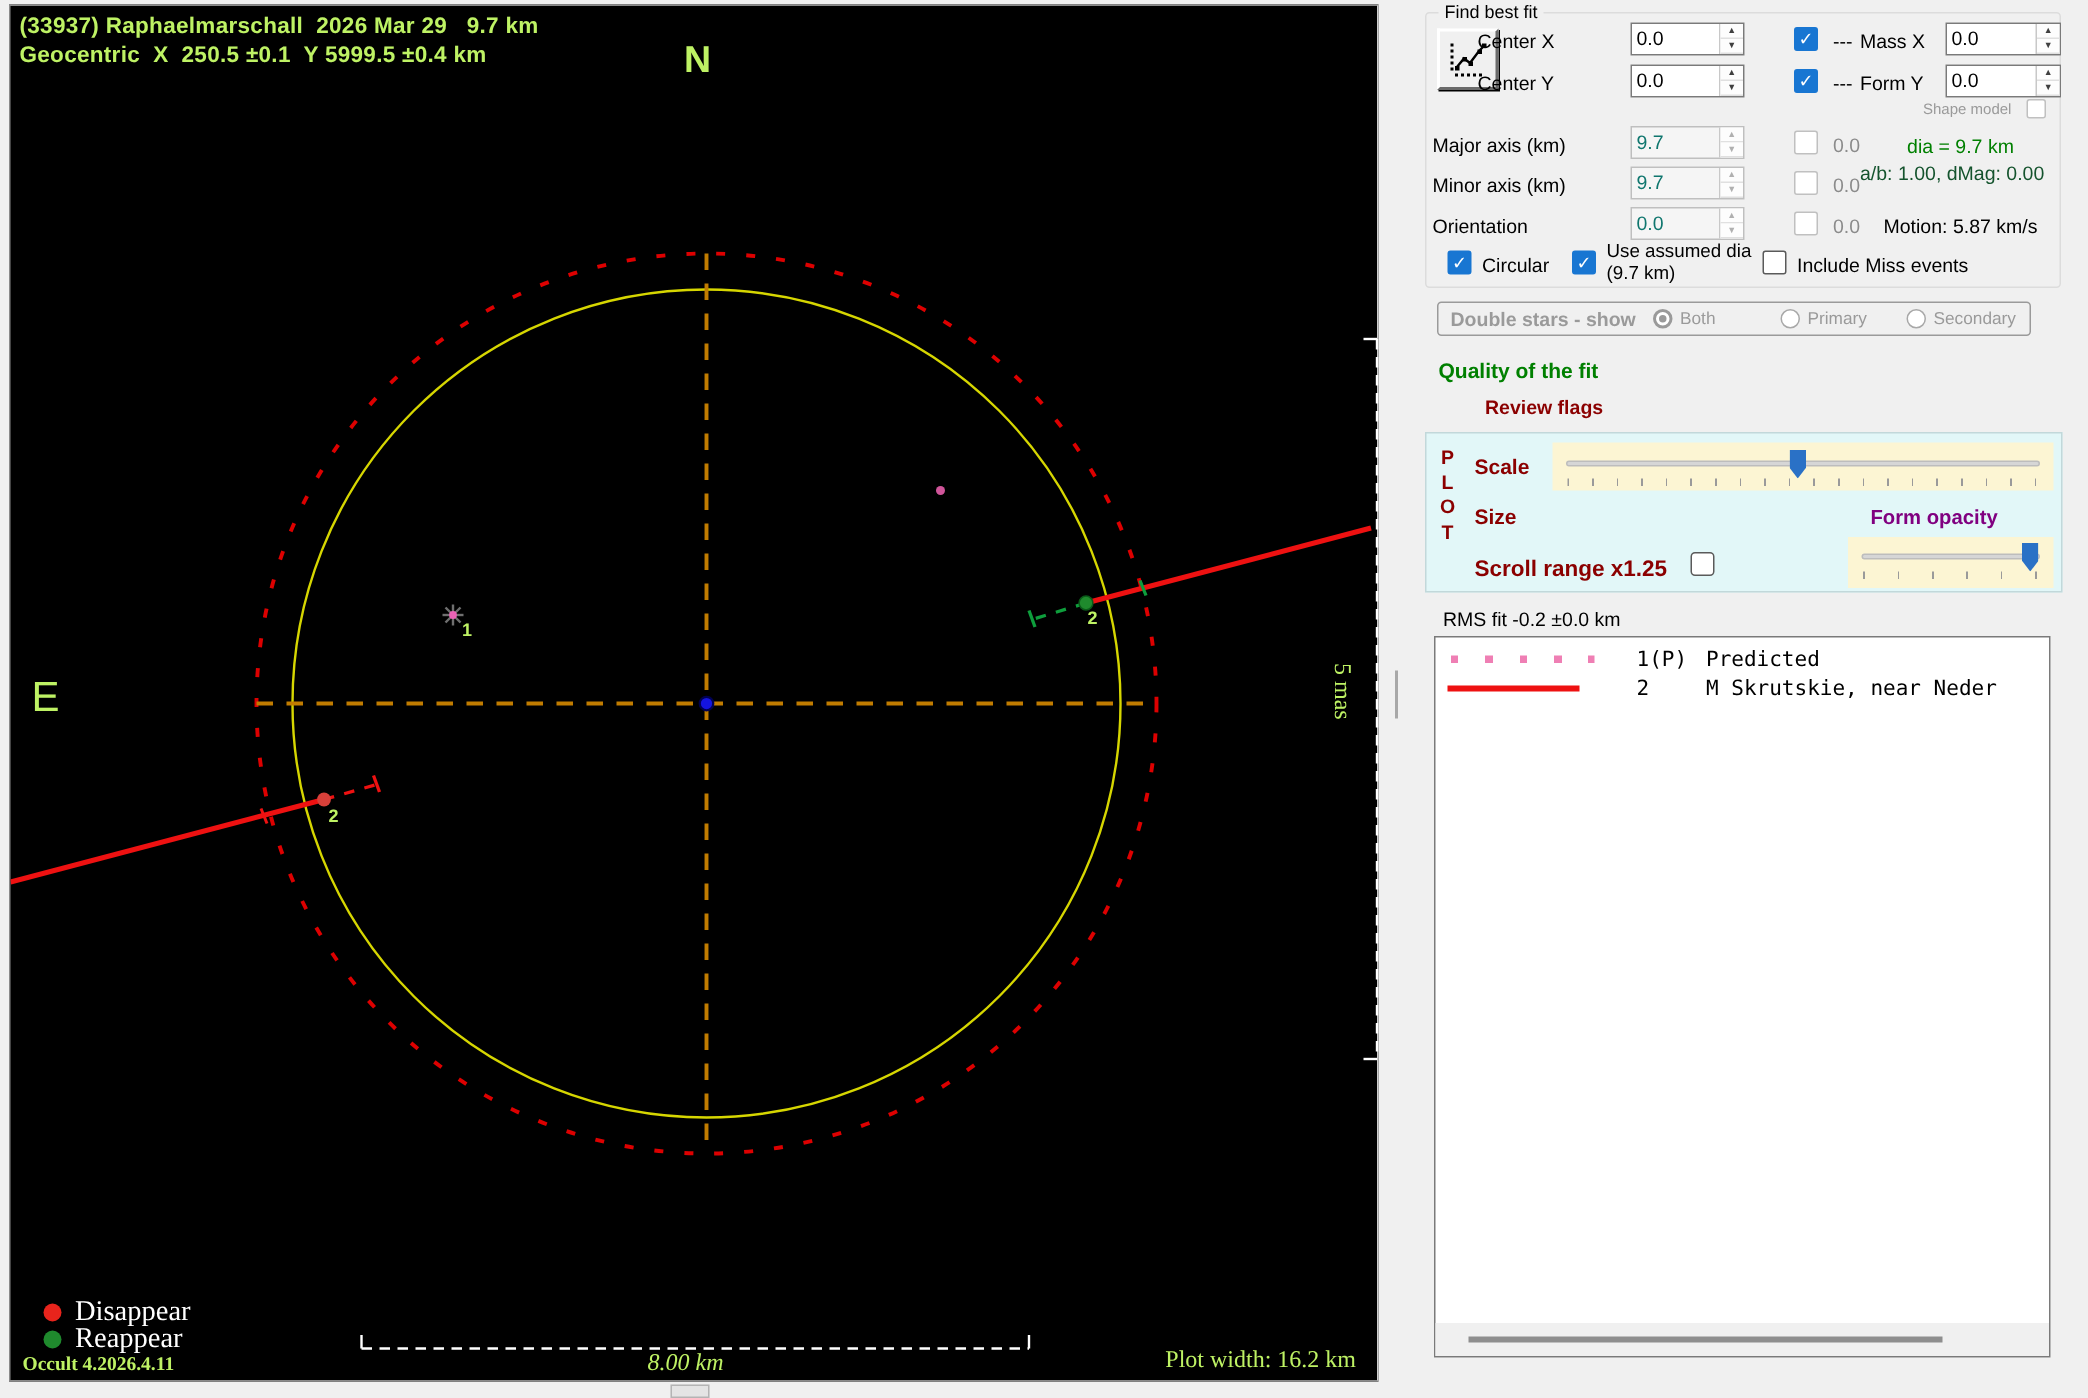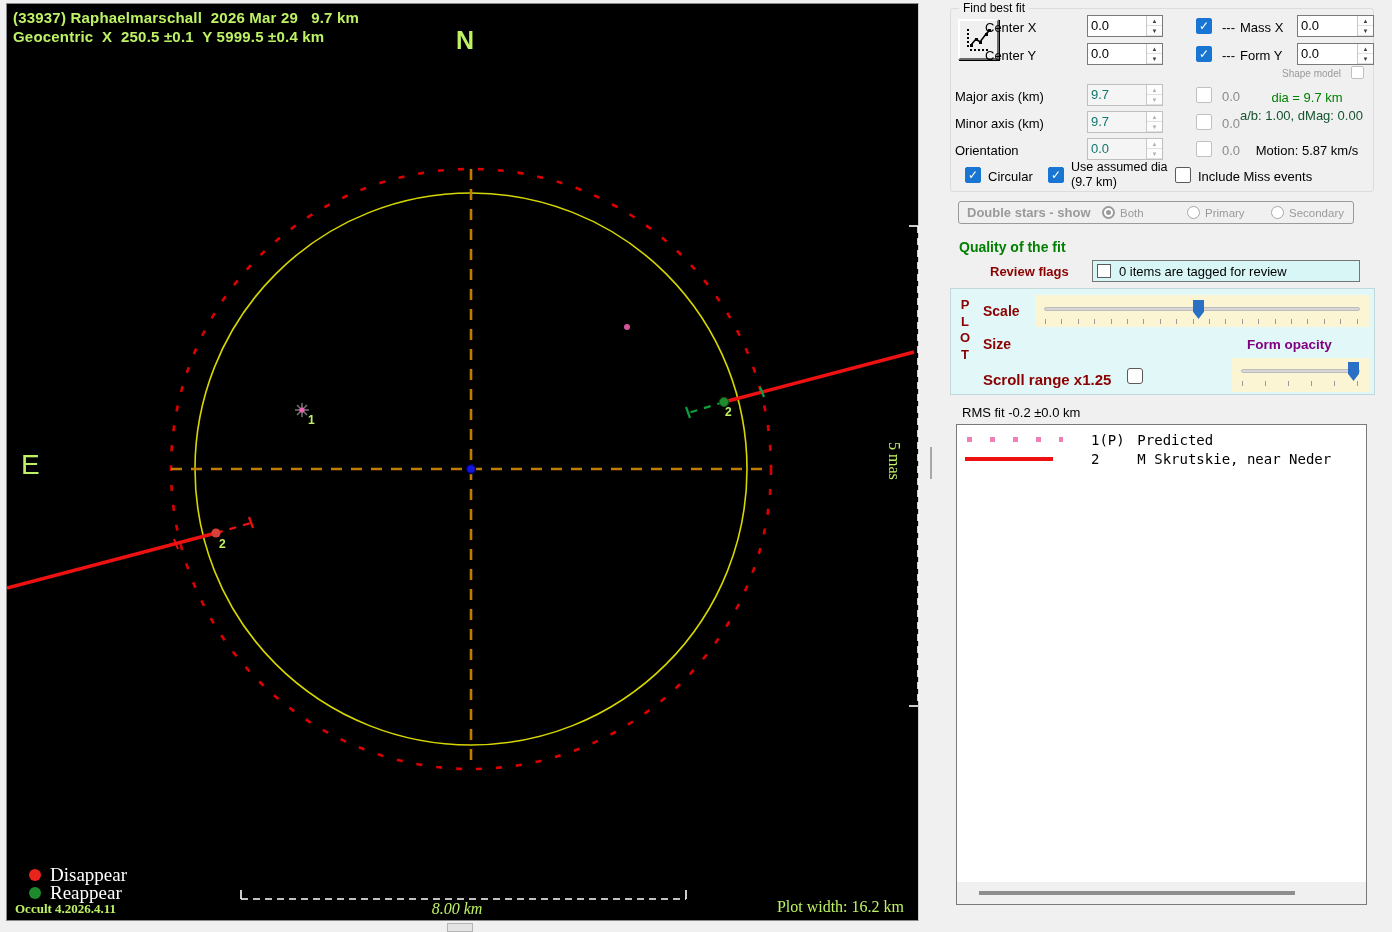--- a/index.html
+++ b/index.html
@@ -284,24 +284,20 @@
     <div class="abs graytxt" style="left:161px; top:5px; font-size:11.5px;">Both</div>
     <span class="radio dis" style="position:absolute; left:228px; top:4px;"></span>
     <div class="abs graytxt" style="left:246px; top:5px; font-size:11.5px;">Primary</div>
     <span class="radio dis" style="position:absolute; left:312px; top:4px;"></span>
     <div class="abs graytxt" style="left:330px; top:5px; font-size:11.5px;">Secondary</div>
   </div>
 
   <div class="abs greentxt" style="left:14px; top:239px; font-weight:bold; font-size:14px;">Quality of the fit</div>
 
   <div class="abs darkred" style="left:45px; top:264px; font-size:13px;">Review flags</div>
-  <div class="review-field" style="left:147px; top:260px; width:268px;">
-    <span class="cb2"></span>
-    <span>0 items are tagged for review</span>
-  </div>
 
   <div class="plotbox"></div>
   <div class="abs darkred" style="left:12px; top:297px; width:16px; text-align:center; line-height:16.5px; font-size:13px;">
     <div>P</div>
     <div>L</div>
     <div>O</div>
     <div>T</div>
   </div>
   <div class="abs darkred" style="left:38px; top:303px; font-size:14px;">Scale</div>
   <div class="slider" style="left:90px; top:295px; width:334px; height:32px;">

